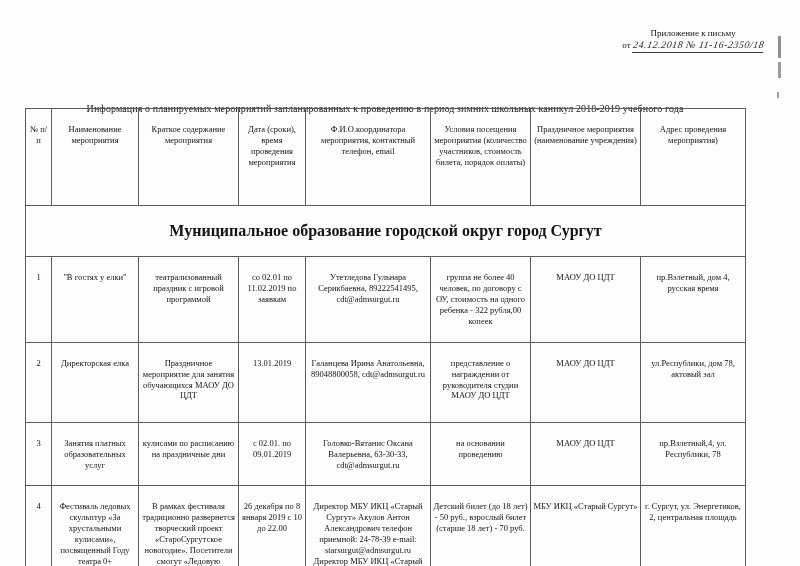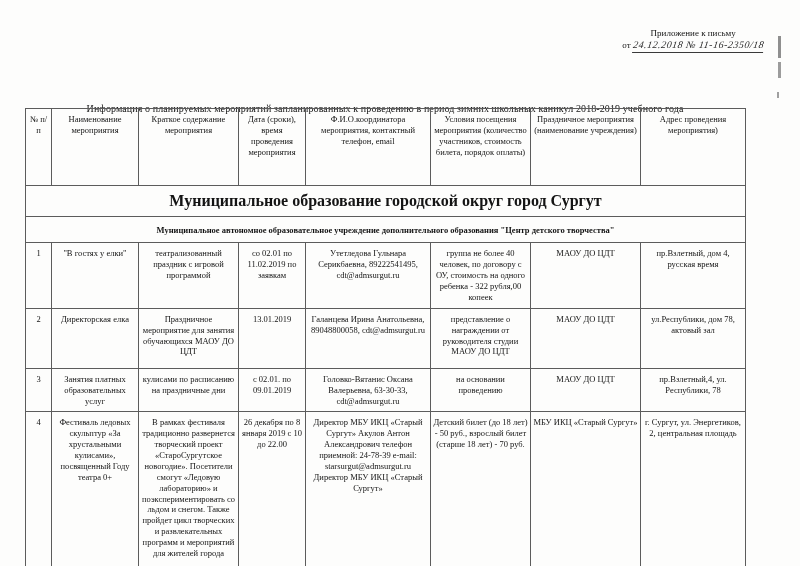--- a/index.html
+++ b/index.html
@@ -40,21 +40,21 @@
     border-collapse:collapse;table-layout:fixed;
     font-size:8.5px;line-height:1.28;
   }
   table.doc col.c1{width:26px;} table.doc col.c2{width:87px;}
   table.doc col.c3{width:100px;} table.doc col.c4{width:67px;}
   table.doc col.c5{width:125px;} table.doc col.c6{width:100px;}
   table.doc col.c7{width:110px;} table.doc col.c8{width:105px;}
   table.doc td{
     border:1px solid #5c5c5c;
     vertical-align:top;text-align:center;
-    padding:5px 2px;
+    padding:15px 2px;
     overflow-wrap:break-word;
     overflow:hidden;
   }
   tr.header-row td{height:66px;font-size:8.5px;}
   tr.section-row td{font-weight:bold;vertical-align:middle;}
   tr.section-main td{height:18px;font-size:16px;}
   tr.section-sub td{height:15px;font-size:8.5px;}
   tr.section-committee td{height:12px;font-size:8.5px;padding:0 2px;}
   tr.r1 td{height:50px;}
   tr.r2 td{height:49px;}
@@ -99,23 +99,20 @@
       <td>Дата (сроки), время проведения мероприятия</td>
       <td>Ф.И.О.координатора мероприятия, контактный телефон, email</td>
       <td>Условия посещения мероприятия (количество участников, стоимость билета, порядок оплаты)</td>
       <td>Праздничное мероприятия (наименование учреждения)</td>
       <td>Адрес проведения мероприятия)</td>
     </tr>
 
     <tr class="section-row section-main">
       <td colspan="8">Муниципальное образование городской округ город Сургут</td>
     </tr>
-    <tr class="section-row section-sub">
-      <td colspan="8">Муниципальное автономное образовательное учреждение дополнительного образования "Центр детского творчества"</td>
-    </tr>
 
     <tr class="r1">
       <td>1</td>
       <td>"В гостях у елки"</td>
       <td>театрализованный праздник с игровой программой</td>
       <td>со 02.01 по 11.02.2019 по заявкам</td>
       <td>Утетледова Гульнара Серикбаевна, 89222541495, cdt@admsurgut.ru</td>
       <td>группа не более 40 человек, по договору с ОУ, стоимость на одного ребенка - 322 рубля,00 копеек</td>
       <td>МАОУ ДО ЦДТ</td>
       <td>пр.Взлетный, дом 4, русская время</td>

